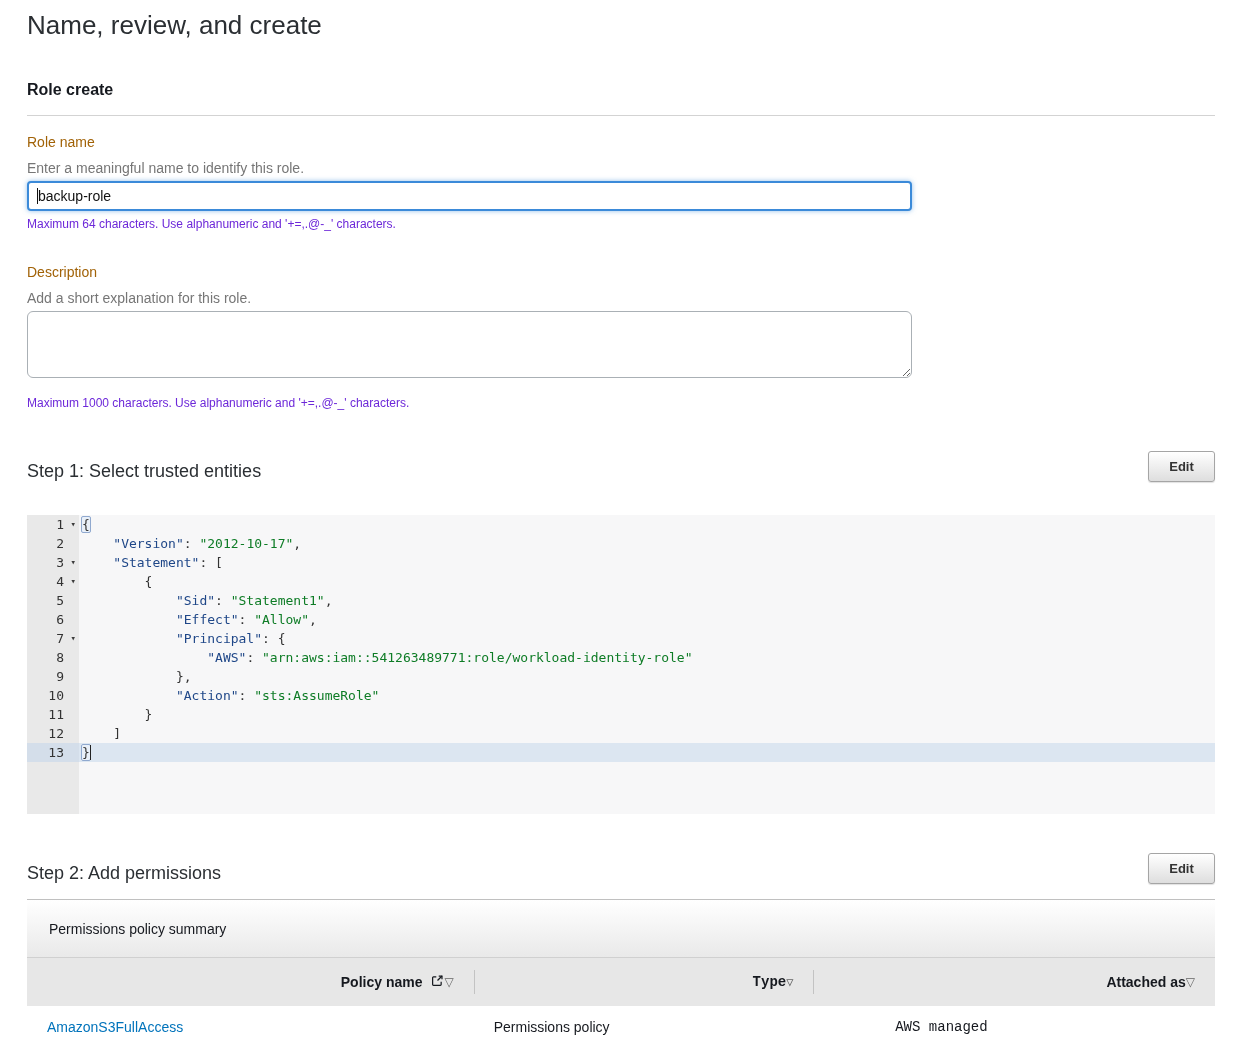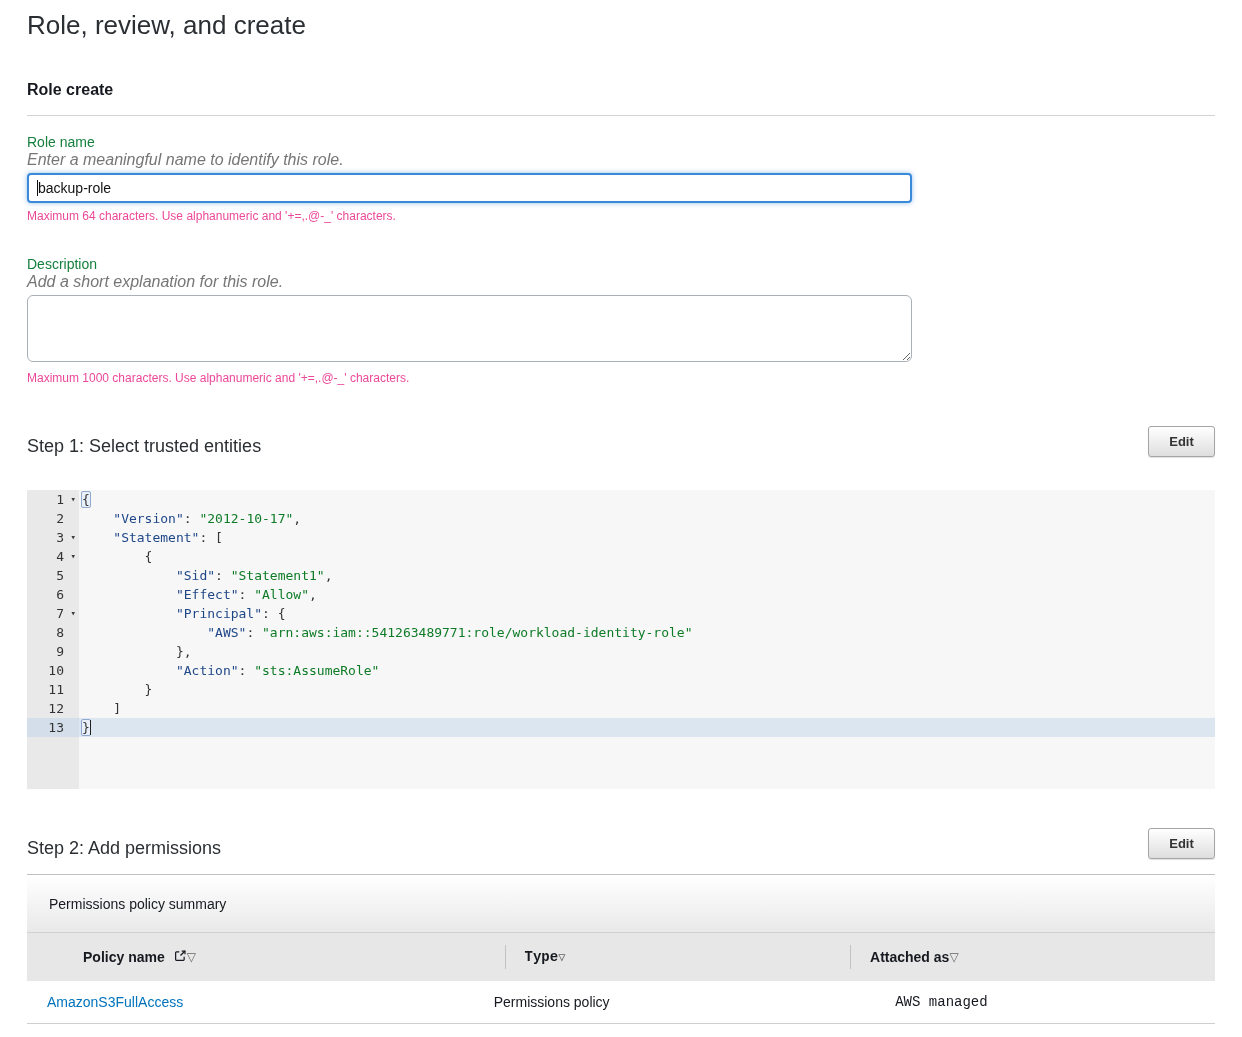--- a/index.html
+++ b/index.html
@@ -8,38 +8,38 @@
     width:1242px; height:1037px; overflow:hidden;
     background:#ffffff; color:#16191f;
     font-family:"Liberation Sans", sans-serif;
     padding:0 27px;
   }
   
   .page-title { font-size:26px; font-weight:400; color:#2b2f33; margin:9px 0 0 0; line-height:33px; }
   .section-title { font-size:16px; font-weight:700; color:#16191f; margin:38px 0 0 0; line-height:19px; }
   .rule { border:none; border-top:1px solid #d3d3d3; margin:16px 0 0 0; }
   
-  .field-label { font-size:14px; color:#15803d; margin-top:18px; line-height:17px; }
+  .field-label { font-size:14px; color:#a16207; margin-top:18px; line-height:17px; }
   .field-label.desc { margin-top:33px; }
-  .field-help { font-size:16px; color:#767676; margin-top:2px; line-height:14px;font-style:italic; }
-  .field-constraint { font-size:12px; color:#ec4899; margin-top:6px; line-height:14px; }
+  .field-help { font-size:14px; color:#767676; margin-top:10px; line-height:14px; }
+  .field-constraint { font-size:12px; color:#6d28d9; margin-top:6px; line-height:14px; }
   .input-wrap { position:relative; margin-top:6px; width:885px; }
   .role-input {
     width:885px; height:30px; font-family:"Liberation Sans",sans-serif;
     font-size:14px; color:#111; padding:0 9px;
     border:2px solid #3b8ad9; border-radius:4px; outline:none;
     box-shadow:0 0 5px rgba(59,138,217,.55);
   }
   .input-caret { position:absolute; left:10px; top:7px; width:1px; height:16px; background:#111; }
   .desc-textarea {
     margin-top:6px; width:885px; height:67px; resize:both;
     border:1px solid #aab0b5; border-radius:6px;
     font-family:"Liberation Sans",sans-serif; font-size:14px; padding:6px 9px; color:#111;
   }
-  .constraint-desc { margin-top:5px; }
+  .constraint-desc { margin-top:14px; }
   
   .step-row { display:flex; justify-content:space-between; align-items:flex-end; }
   .step-row.s1 { margin-top:41px; }
   .step-row.s2 { margin-top:39px; }
   .step-title { font-size:18px; font-weight:400; color:#2b2f33; line-height:22px; }
   .btn-edit {
     min-width:67px; padding:7px 17px; font-size:13px; font-weight:700; color:#333;
     background:linear-gradient(#ffffff,#dedede); border:1px solid #a5a5a5; border-radius:3px;
     box-shadow:0 1px 1px rgba(0,0,0,.12); cursor:pointer;
     font-family:"Liberation Sans",sans-serif;
@@ -61,40 +61,40 @@
   .tok-bracket { color:#333; border:1px solid #90a9cf; background:#e9f0f9; border-radius:2px; margin:0 -1px; }
   .ed-caret { display:inline-block; width:1px; height:15px; background:#222; vertical-align:-3px; }
   
   .summary-panel { margin-top:15px; border-top:1px solid #c0c0c0; }
   .summary-header {
     height:57px; display:flex; align-items:center; padding:0 22px;
     background:linear-gradient(#ffffff, #e9e9e9); font-size:14px; color:#16191f;
   }
   .tbl-header { display:flex; height:49px; background:#e7e7e7; border-top:1px solid #d0d0d0; }
   .tbl-hcell {
-    display:flex; align-items:center; justify-content:flex-start;
-    padding:0 20px; position:relative; font-size:14px; font-weight:700; color:#16191f; cursor:pointer;margin-left:36px;
+    display:flex; align-items:center; justify-content:flex-end;
+    padding:0 20px; position:relative; font-size:14px; font-weight:700; color:#16191f; cursor:pointer;
   }
   .tbl-hcell + .tbl-hcell::before {
     content:""; position:absolute; left:0; top:12px; bottom:12px; width:1px; background:#c3c3c3;
   }
   .col-1 { width:37.6%; } .col-2 { width:28.6%;font-family:Liberation Mono, monospace; } .col-3 { width:33.8%; }
   .hcell-label { display:flex; align-items:center; gap:7px; }
   .sort-icon { color:#666; font-size:12px; font-weight:400; }
   .ext-link-icon { display:inline-block; margin-left:2px; }
   .tbl-row { display:flex; height:43px; background:#fff; border-bottom:1px solid #cfcfcf; }
   .tbl-cell { display:flex; align-items:center; padding:18px 20px; font-size:14px; color:#16191f; }
   .policy-link { color:#0073bb; text-decoration:none; cursor:pointer; }
 </style>
 </head>
 <body>
 
 
 
-<h1 class="page-title">Role, review, and create</h1>
+<h1 class="page-title">Name, review, and create</h1>
 
 <h2 class="section-title">Role create</h2>
 <hr class="rule">
 
 <div class="field-label">Role name</div>
 <div class="field-help">Enter a meaningful name to identify this role.</div>
 <div class="input-wrap">
   <input class="role-input" type="text" value="backup-role" style="">
   <div class="input-caret"></div>
 </div>

